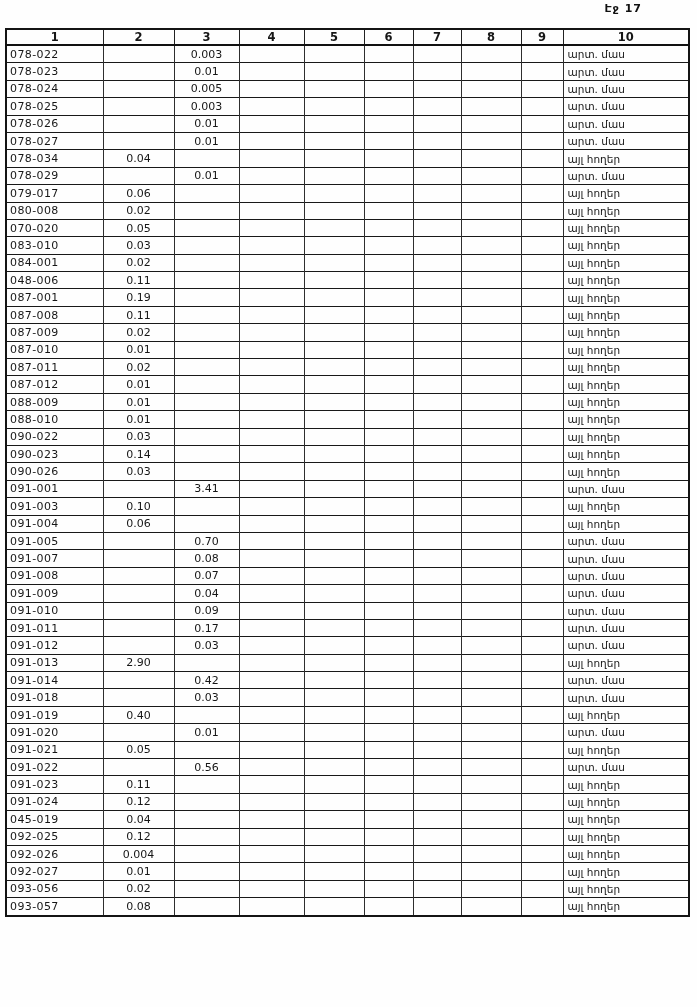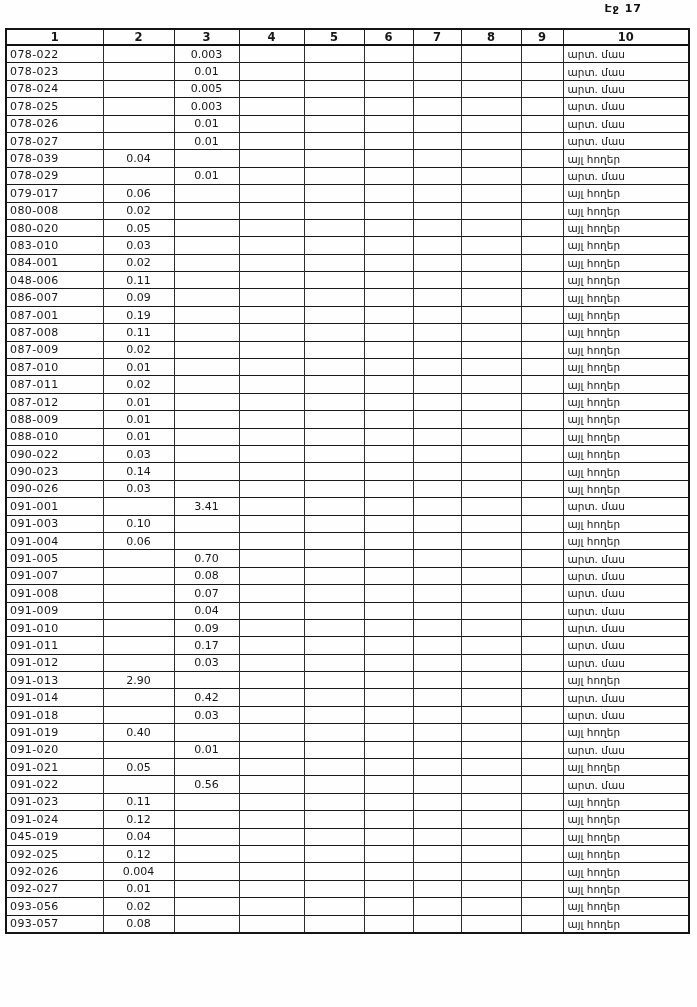--- a/index.html
+++ b/index.html
@@ -169,21 +169,21 @@
           <td class="num">0.01</td>
           <td class="num"></td>
           <td class="num"></td>
           <td class="num"></td>
           <td class="num"></td>
           <td class="num"></td>
           <td class="num"></td>
           <td class="cat">արտ. մաս</td>
         </tr>
         <tr>
-          <td class="code">078-039</td>
+          <td class="code">078-034</td>
           <td class="num">0.04</td>
           <td class="num"></td>
           <td class="num"></td>
           <td class="num"></td>
           <td class="num"></td>
           <td class="num"></td>
           <td class="num"></td>
           <td class="num"></td>
           <td class="cat">այլ հողեր</td>
         </tr>
@@ -217,21 +217,21 @@
           <td class="num"></td>
           <td class="num"></td>
           <td class="num"></td>
           <td class="num"></td>
           <td class="num"></td>
           <td class="num"></td>
           <td class="num"></td>
           <td class="cat">այլ հողեր</td>
         </tr>
         <tr>
-          <td class="code">080-020</td>
+          <td class="code">070-020</td>
           <td class="num">0.05</td>
           <td class="num"></td>
           <td class="num"></td>
           <td class="num"></td>
           <td class="num"></td>
           <td class="num"></td>
           <td class="num"></td>
           <td class="num"></td>
           <td class="cat">այլ հողեր</td>
         </tr>
@@ -255,32 +255,20 @@
           <td class="num"></td>
           <td class="num"></td>
           <td class="num"></td>
           <td class="num"></td>
           <td class="num"></td>
           <td class="cat">այլ հողեր</td>
         </tr>
         <tr>
           <td class="code">048-006</td>
           <td class="num">0.11</td>
-          <td class="num"></td>
-          <td class="num"></td>
-          <td class="num"></td>
-          <td class="num"></td>
-          <td class="num"></td>
-          <td class="num"></td>
-          <td class="num"></td>
-          <td class="cat">այլ հողեր</td>
-        </tr>
-        <tr>
-          <td class="code">086-007</td>
-          <td class="num">0.09</td>
           <td class="num"></td>
           <td class="num"></td>
           <td class="num"></td>
           <td class="num"></td>
           <td class="num"></td>
           <td class="num"></td>
           <td class="num"></td>
           <td class="cat">այլ հողեր</td>
         </tr>
         <tr>

